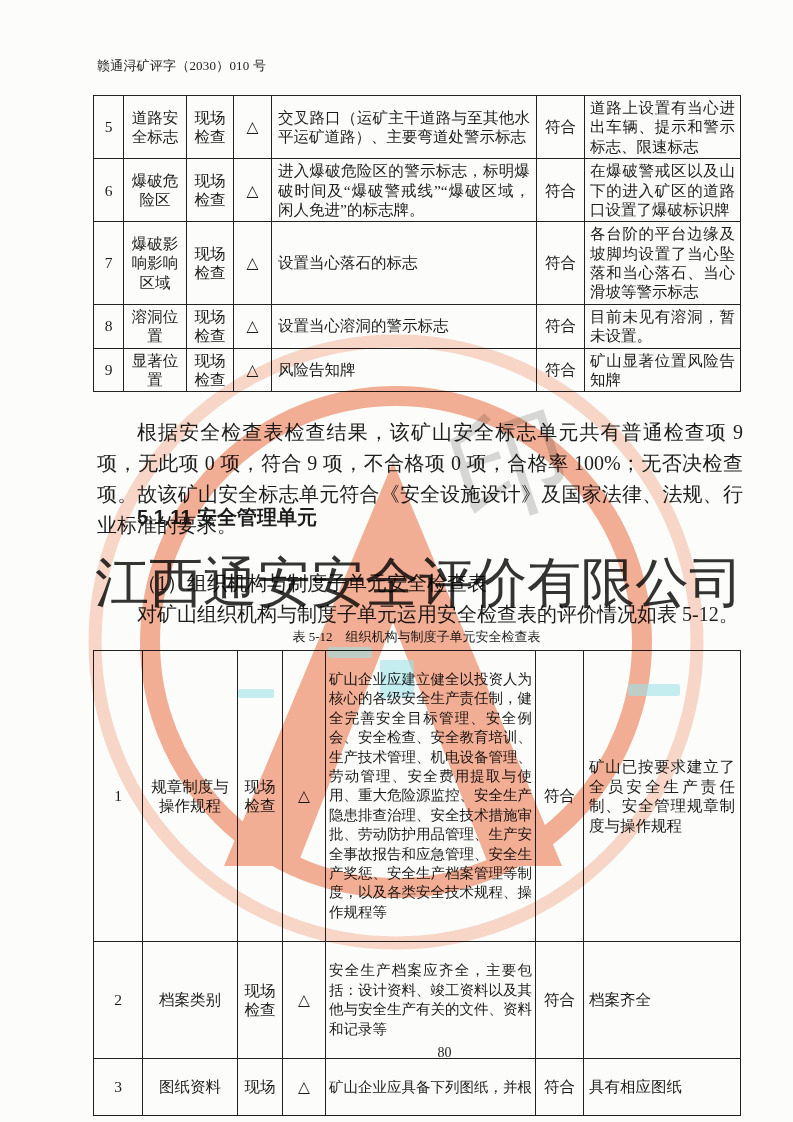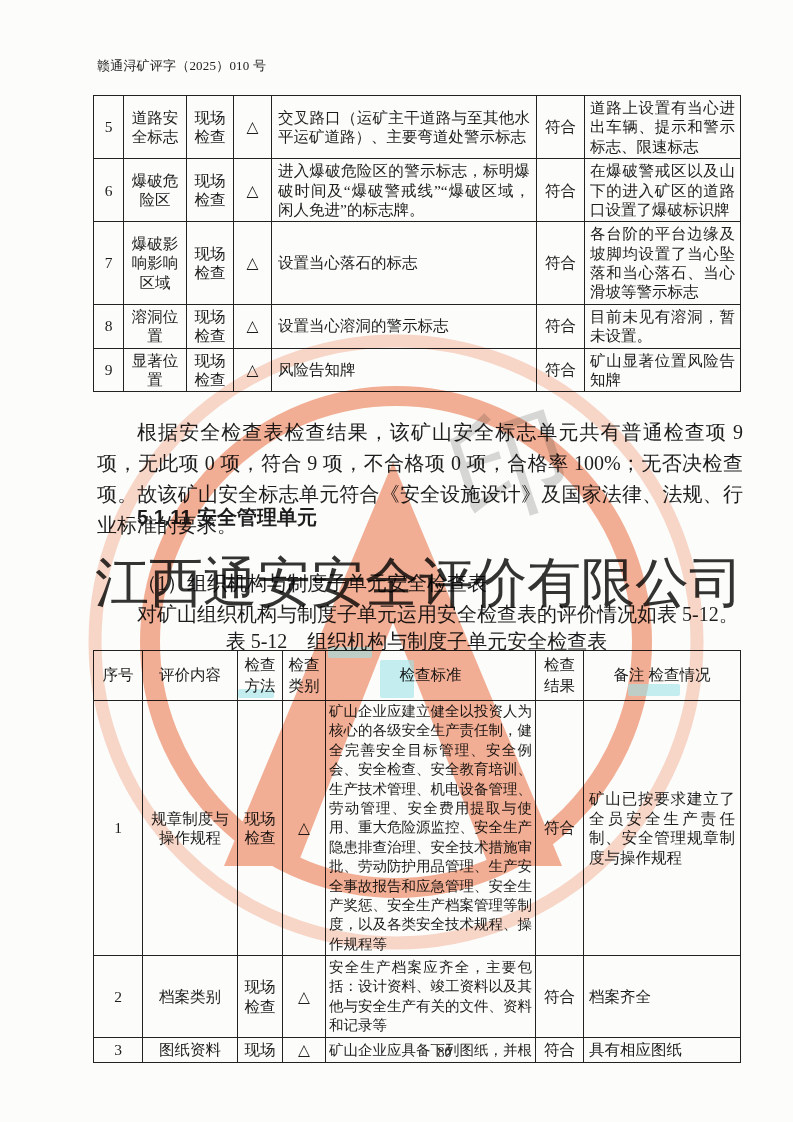--- a/index.html
+++ b/index.html
@@ -13,46 +13,46 @@
   .pg-header{top:57px;left:97px;width:646px;display:flex;justify-content:space-between;
     font-size:13px;letter-spacing:.2px;white-space:nowrap;}
   
   table{border-collapse:collapse;table-layout:fixed;}
   td,th{border:1.3px solid #222;font-size:15.5px;font-weight:normal;
     vertical-align:middle;text-align:center;padding:2px 3px;line-height:1.25;}
   td.std{ text-align:left;text-align:justify;padding:2px 6px;}
   td.rmk{ text-align:left;text-align:justify;padding:2px 5px;}
   #t1{left:93px;top:95px;width:647px;}
   #t2{left:93px;top:650px;width:647px;}
-  #t2 td.std2{font-size:14.5px;line-height:19.4px;text-align:left;text-align:justify;padding:1px 3px;}
+  #t2 td.std2{font-size:14.5px;line-height:19.4px;text-align:left;text-align:justify;padding:19px 3px;}
   #t2 th{font-size:15.5px;line-height:1.3;background:transparent;}
   .clipline{white-space:nowrap;overflow:hidden;text-align:center;}
   
   .para{left:97px;top:397px;width:646px;font-size:20px;line-height:31px;
     text-align:justify;text-indent:2em;}
   .h3{left:99px;top:504px;font-size:20px;font-weight:bold;
     font-family:"Liberation Sans","DejaVu Sans",sans-serif;margin-left:38px;}
   .sub{left:137px;top:570px;font-size:20px;}
   .sub2{left:137px;top:601px;font-size:20px;}
-  .caption{left:93px;top:628px;width:647px;text-align:center;font-size:20px;}
+  .caption{left:93px;top:628px;width:647px;text-align:center;font-size:13px;}
   .pageno{left:0;top:1045px;width:793px;text-align:center;font-size:14px;padding-left:48px;}
   
   .wm{pointer-events:none;mix-blend-mode:multiply;}
   .wm-company{left:95px;top:547px;width:650px;display:flex;justify-content:space-between;
     font-size:54px;color:#000000;opacity:.8;z-index:4;
     font-family:"Liberation Sans","DejaVu Sans",sans-serif;}
   .wm-stamp{left:452px;top:386px;font-size:118px;color:#b3b3b3;opacity:.5;z-index:4;
     transform:rotate(-18deg);font-family:"DejaVu Sans",sans-serif;}
   .wm-svg{left:0;top:0;z-index:5;opacity:.6;}
 </style>
 </head>
 <body>
 
 <div class="abs pg-header">
-  <span>赣通浔矿评字（2025）010 号</span>
+  <span>赣通浔矿评字（2030）010 号</span>
 </div>
 
 <table class="abs" id="t1">
   <colgroup>
       <col style="width:30px">
       <col style="width:63px">
       <col style="width:47px">
     <col style="width:38px">
       <col style="width:265px">
       <col style="width:48px">
@@ -118,29 +118,20 @@
   <colgroup>
       <col style="width:49px">
       <col style="width:95px">
       <col style="width:45px">
     <col style="width:43px">
       <col style="width:210px">
       <col style="width:48px">
       <col style="width:157px">
     </colgroup>
   <tbody>
-      <tr style="height:50px">
-    <th>序号</th>
-    <th>评价内容</th>
-    <th>检查方法</th>
-    <th>检查类别</th>
-    <th>检查标准</th>
-    <th>检查结果</th>
-    <th>备注 检查情况</th>
-  </tr>
   <tr style="height:234px">
     <td>1</td>
     <td>规章制度与操作规程</td>
     <td>现场检查</td>
     <td>△</td>
     <td class="std2">矿山企业应建立健全以投资人为核心的各级安全生产责任制，健全完善安全目标管理、安全例会、安全检查、安全教育培训、生产技术管理、机电设备管理、劳动管理、安全费用提取与使用、重大危险源监控、安全生产隐患排查治理、安全技术措施审批、劳动防护用品管理、生产安全事故报告和应急管理、安全生产奖惩、安全生产档案管理等制度，以及各类安全技术规程、操作规程等</td>
     <td>符合</td>
     <td class="rmk">矿山已按要求建立了全员安全生产责任制、安全管理规章制度与操作规程</td>
   </tr>
   <tr style="height:82px">

